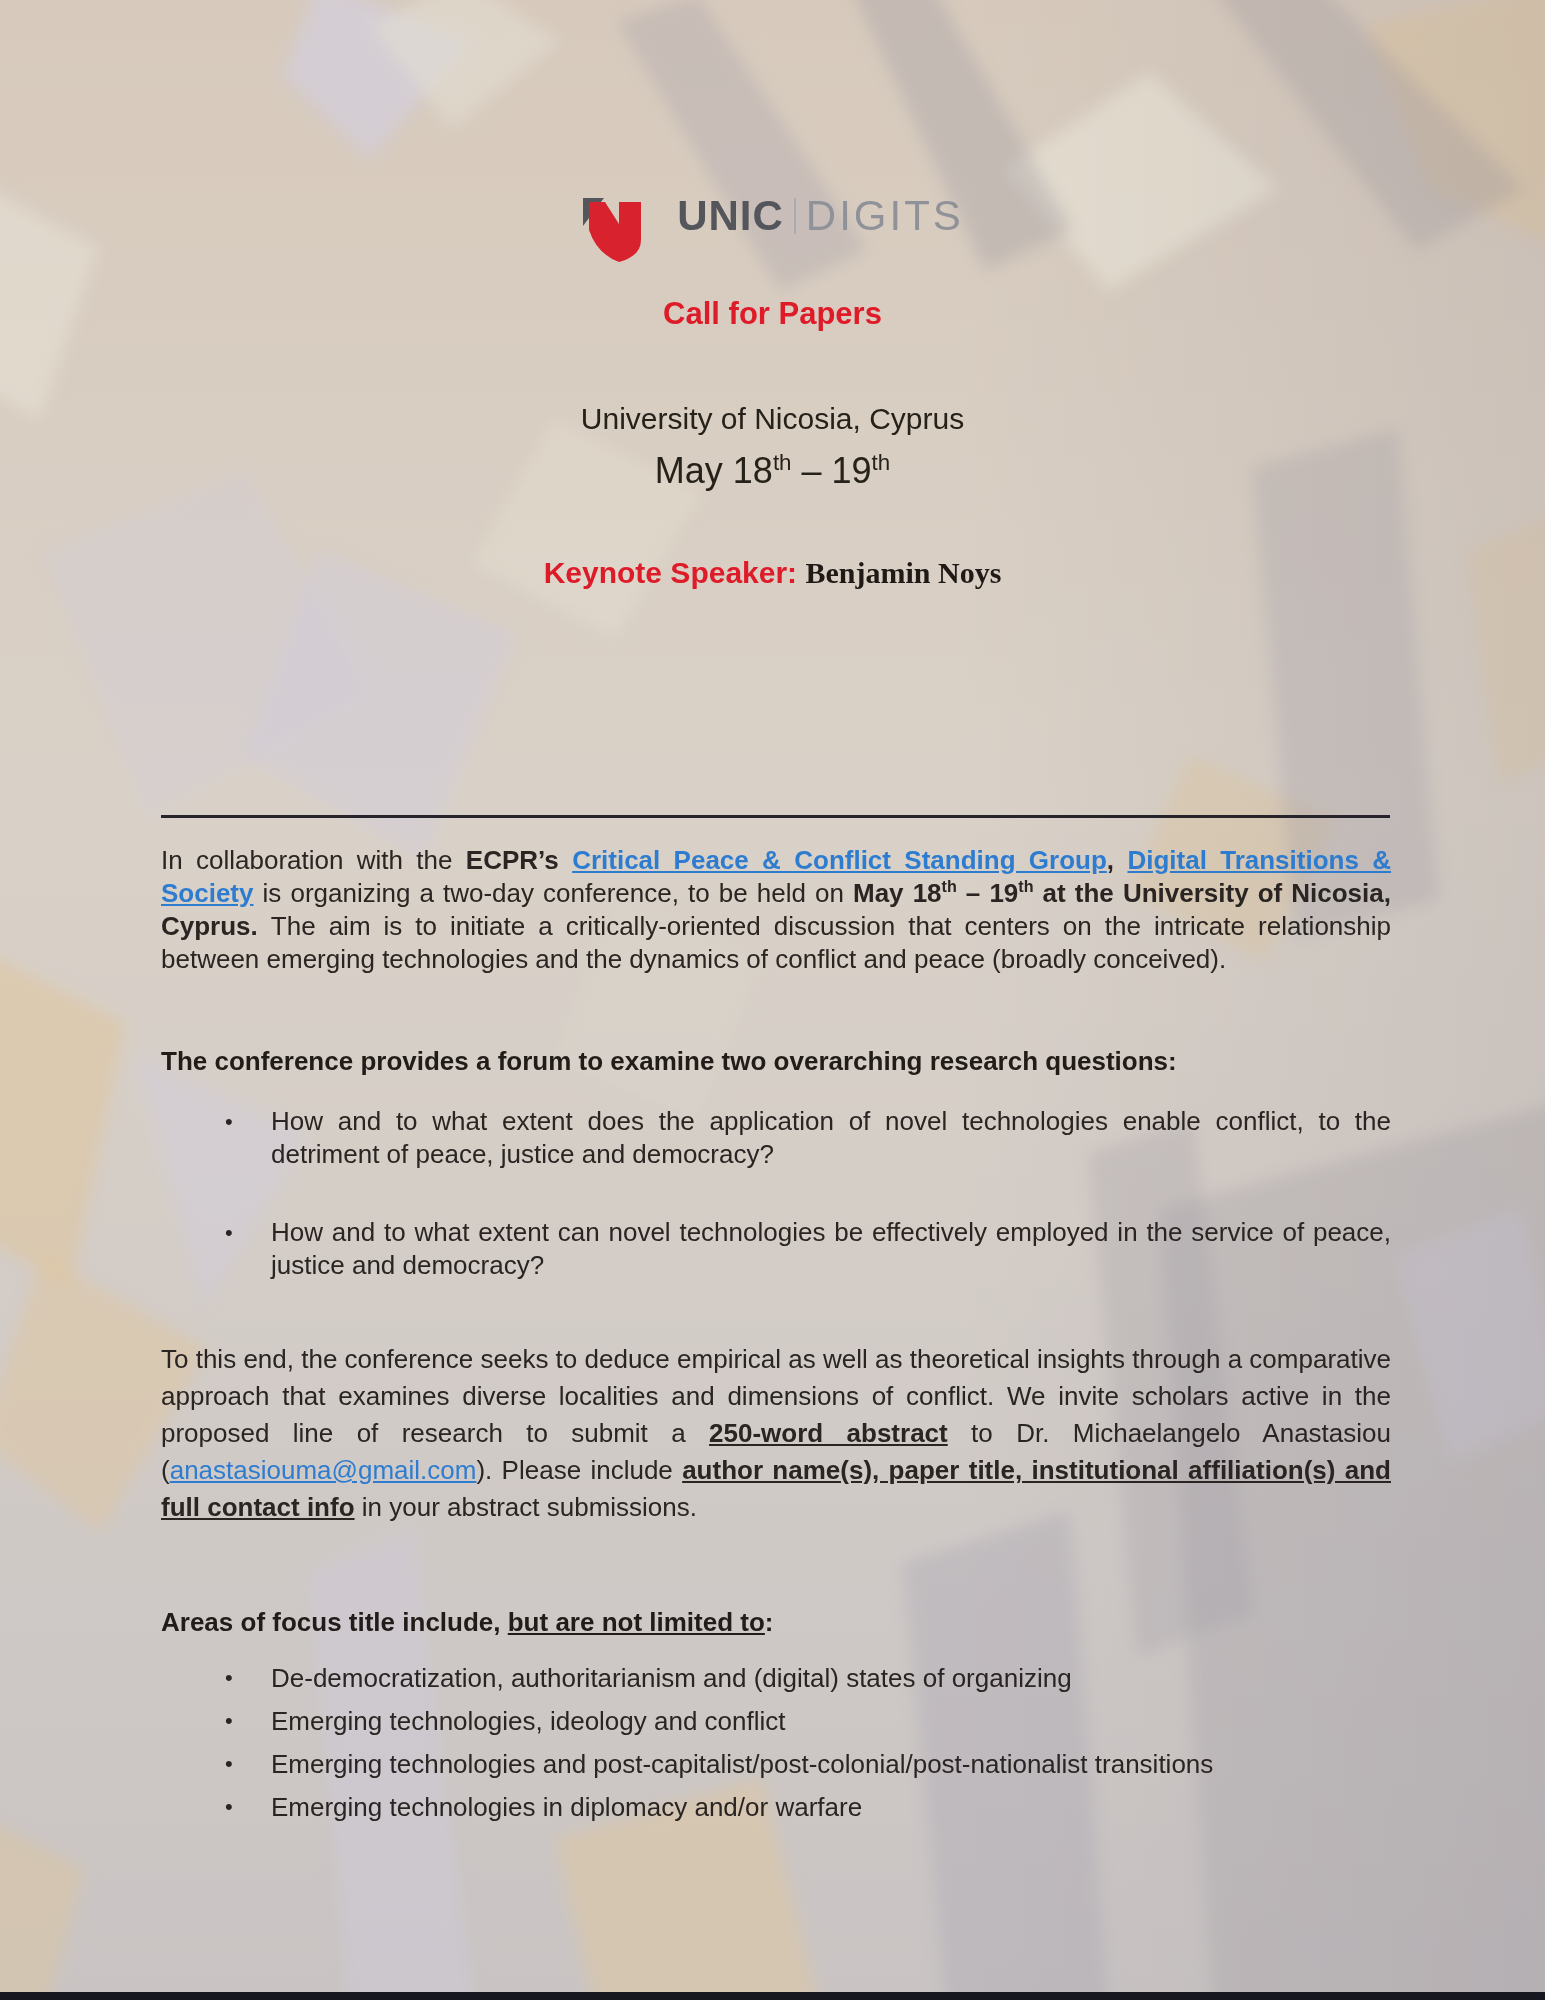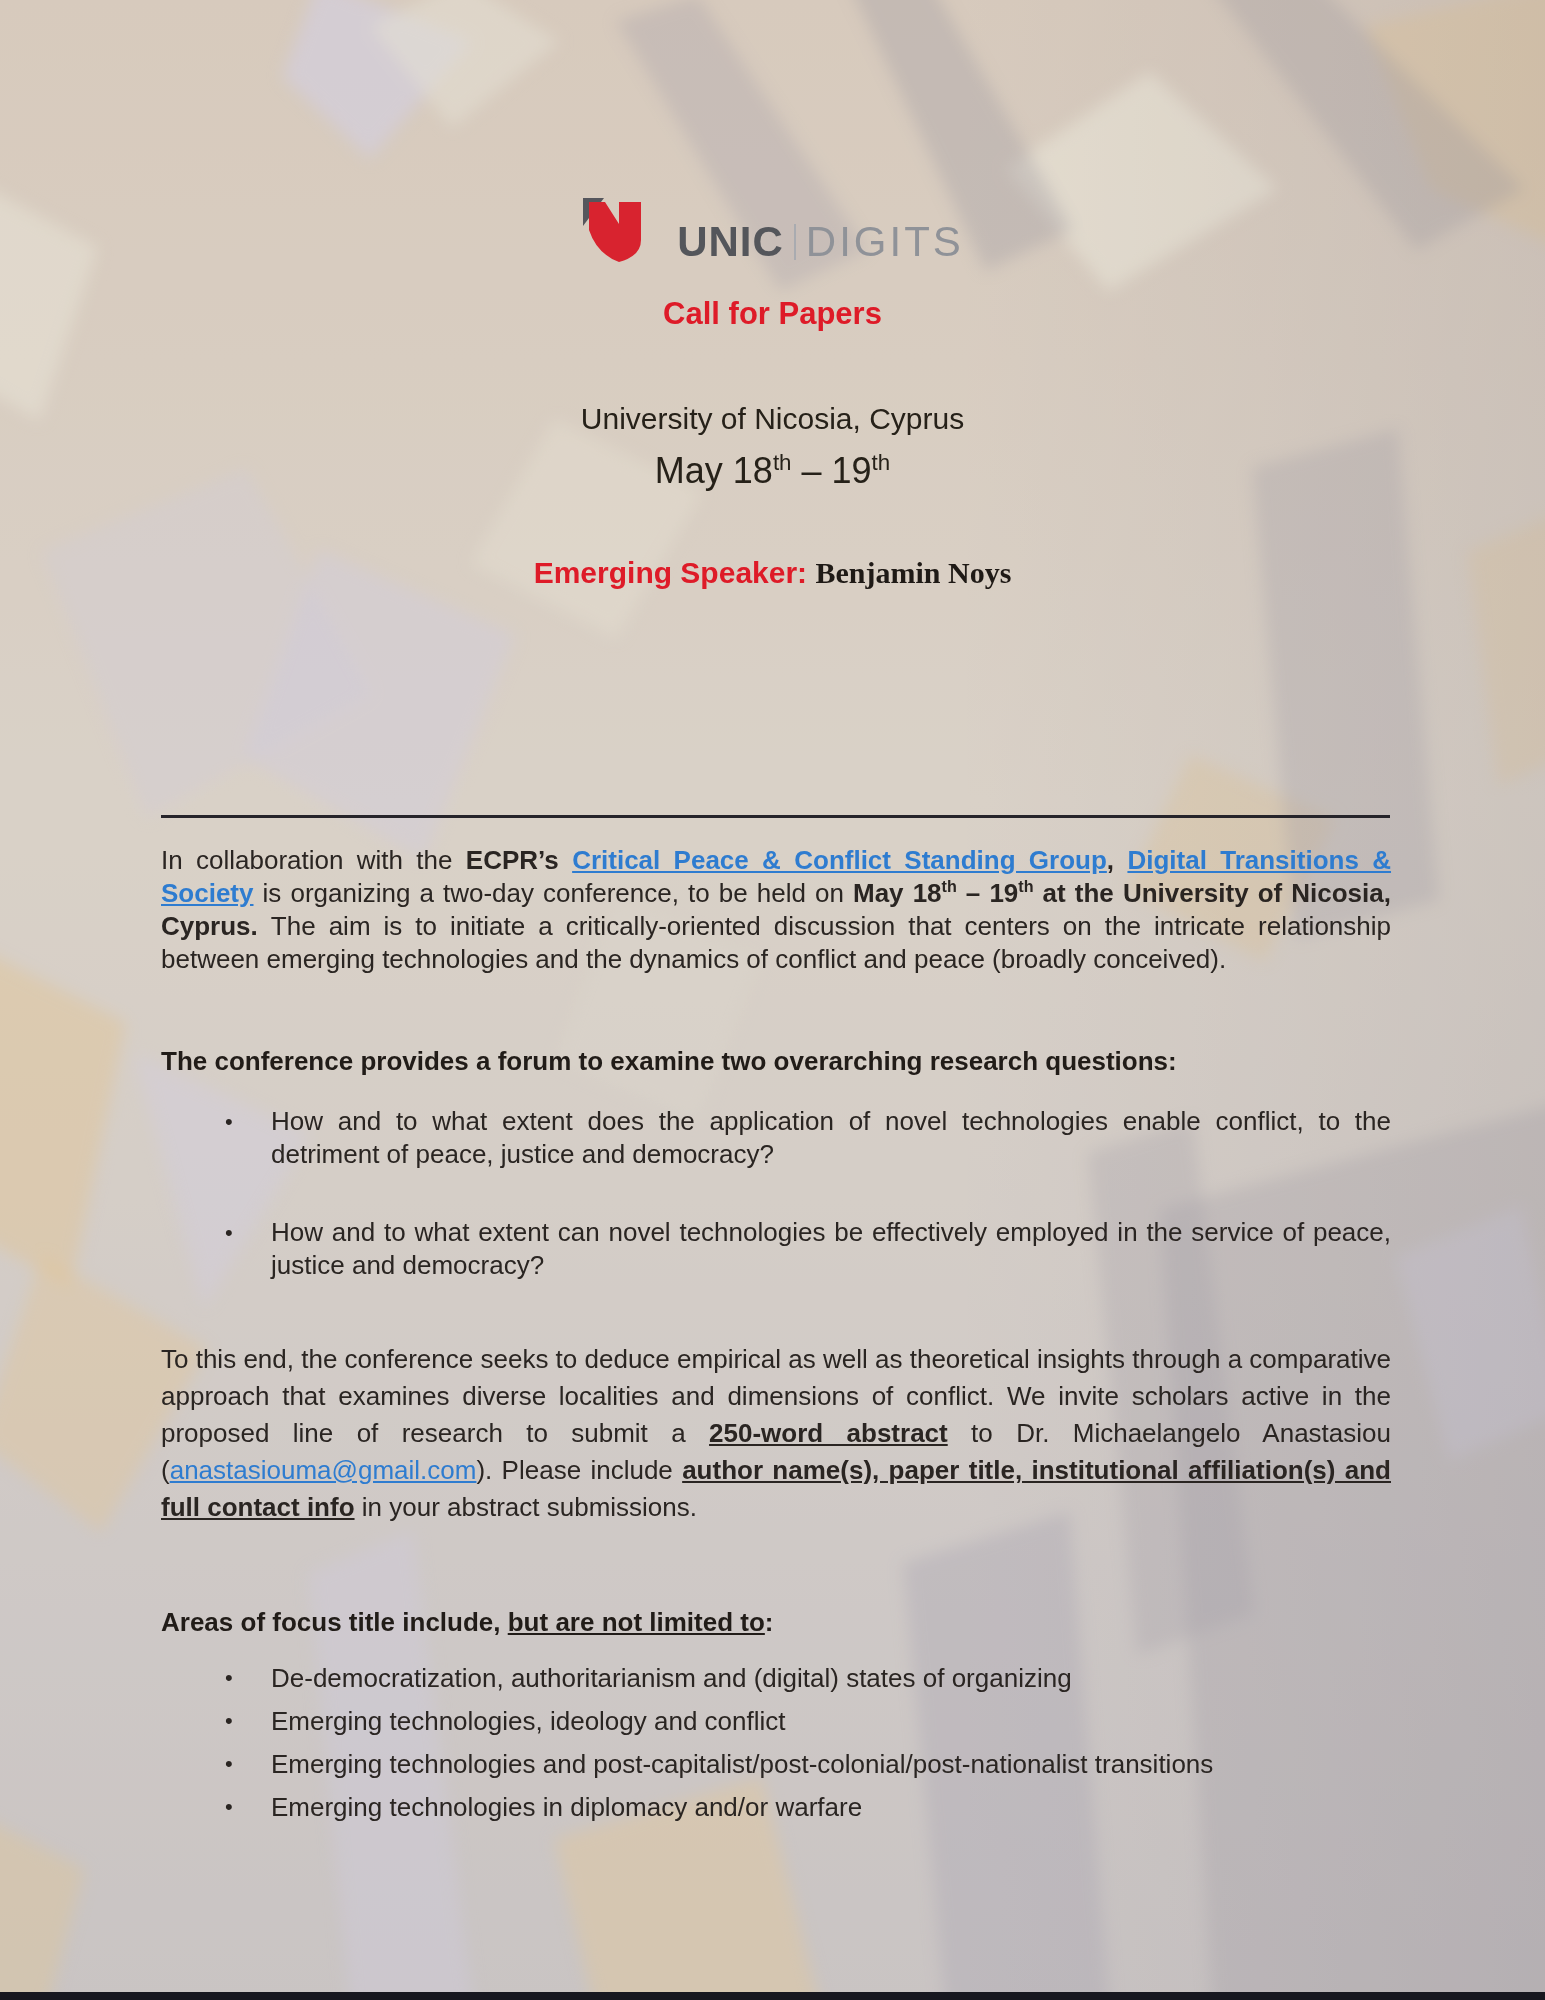--- a/index.html
+++ b/index.html
@@ -8,21 +8,21 @@
     position:relative; width:1545px; height:2000px; overflow:hidden;
     font-family:"Liberation Sans", sans-serif;
     background:linear-gradient(180deg,#c0ac99 0%,#c2b1a0 18%,#c4b8ab 40%,#bcb2ab 60%,#b2aaa9 78%,#a9a2a4 100%);
   }
   .bg-svg { position:absolute; left:-20px; top:-20px; width:1585px; height:2040px; filter:blur(8px); }
   .bg-shade { position:absolute; inset:0;
     background:linear-gradient(90deg,rgba(0,0,0,0) 62%,rgba(70,62,80,0.10) 85%,rgba(60,52,70,0.16) 100%); }
   .bg-wash { position:absolute; inset:0; background:rgba(250,247,243,0.40); }
   .content { position:absolute; inset:0; color:#2a2522; }
 
-  .logo { position:absolute; top:192px; left:0; right:0; display:flex; align-items:flex-end; justify-content:center; gap:32px; }
+  .logo { position:absolute; top:192px; left:0; right:0; display:flex; align-items:flex-start; justify-content:center; gap:32px; }
   .logo-mark { width:64px; height:74px; flex:0 0 auto; }
   .logo-text { display:flex; align-items:center; gap:10px; font-size:42px; letter-spacing:1px; }
   .logo-brand { font-weight:700; color:#54565b; }
   .logo-div { width:2px; height:36px; background:#a9abb0; }
   .logo-prod { font-weight:400; color:#8f9298; letter-spacing:3px; }
 
   .centerline { position:absolute; left:0; right:0; text-align:center; }
   .cfp { top:296px; font-size:31px; font-weight:700; color:#de1b28; }
   .doc-title { top:348px; font-size:33px; font-weight:700; color:#201b17; }
   .venue { top:402px; font-size:30px; color:#262119; }
@@ -103,21 +103,21 @@
         <span class="logo-brand">UNIC</span>
         <span class="logo-div"></span>
         <span class="logo-prod">DIGITS</span>
       </div>
     </div>
 
     <div class="centerline cfp">Call for Papers</div>
     <div class="centerline venue">University of Nicosia, Cyprus</div>
     <div class="centerline dateline"><span class="">May 18</span><sup>th</sup><span class=""> – 19</span><sup>th</sup></div>
     <div class="centerline keynote">
-      <span class="red">Emerging Speaker:</span>
+      <span class="red">Keynote Speaker:</span>
       <span class="dark">Benjamin Noys</span>
     </div>
 
     <div class="rule"></div>
 
     <div class="block p1"><span class="">In collaboration with the </span><span class="b">ECPR’s </span><a class="lnk b" href="#">Critical Peace &amp; Conflict Standing Group</a><span class="b">, </span><a class="lnk b" href="#">Digital Transitions &amp; Society</a><span class=""> is organizing a two-day conference, to be held on </span><span class="b">May 18</span><sup class="b">th</sup><span class="b"> – 19</span><sup class="b">th</sup><span class="b"> at the University of Nicosia, Cyprus. </span><span class="">The aim is to initiate a critically-oriented discussion that centers on the intricate relationship between emerging technologies and the dynamics of conflict and peace (broadly conceived).</span></div>
 
     <div class="block h2">The conference provides a forum to examine two overarching research questions:</div>
 
     <div class="block bullets1">

